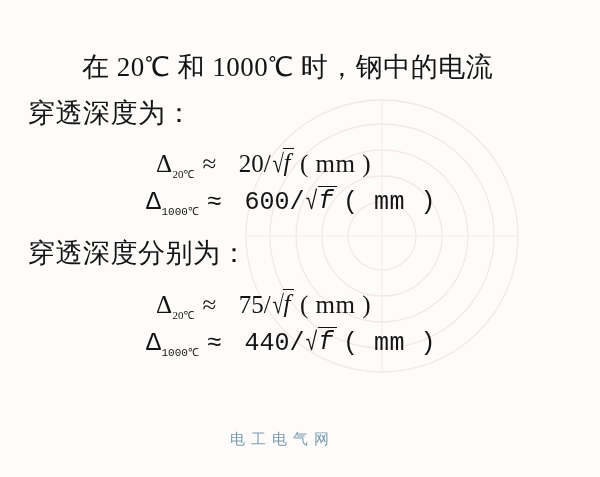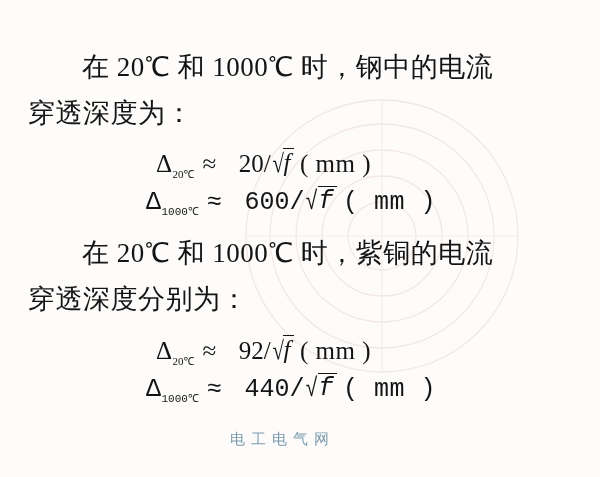--- a/index.html
+++ b/index.html
@@ -137,27 +137,26 @@
     <div class="formula">
       <span class="delta">Δ</span><span class="sub">20℃</span><span class="approx">≈</span><span class="num">20/</span><span class="radical"><span class="sign">√</span><span class="rad-body">f</span></span><span class="unit">( mm )</span>
     </div>
 
     <div class="formula second">
       <span class="delta">Δ</span><span class="sub">1000℃</span><span class="approx">≈</span><span class="num">600/</span><span class="radical"><span class="sign">√</span><span class="rad-body">f</span></span><span class="unit">( mm )</span>
     </div>
 
     <div class="gap-mid"></div>
 
-    <p class="para">在 20℃ 和 1000℃ 时，紫铜的电流</p>
     <p class="para cont">穿透深度分别为：</p>
 
     <div class="gap-small"></div>
 
     <div class="formula">
-      <span class="delta">Δ</span><span class="sub">20℃</span><span class="approx">≈</span><span class="num">92/</span><span class="radical"><span class="sign">√</span><span class="rad-body">f</span></span><span class="unit">( mm )</span>
+      <span class="delta">Δ</span><span class="sub">20℃</span><span class="approx">≈</span><span class="num">75/</span><span class="radical"><span class="sign">√</span><span class="rad-body">f</span></span><span class="unit">( mm )</span>
     </div>
 
     <div class="formula second">
       <span class="delta">Δ</span><span class="sub">1000℃</span><span class="approx">≈</span><span class="num">440/</span><span class="radical"><span class="sign">√</span><span class="rad-body">f</span></span><span class="unit">( mm )</span>
     </div>
 
   </div>
 </div>
 
 </body></html>

